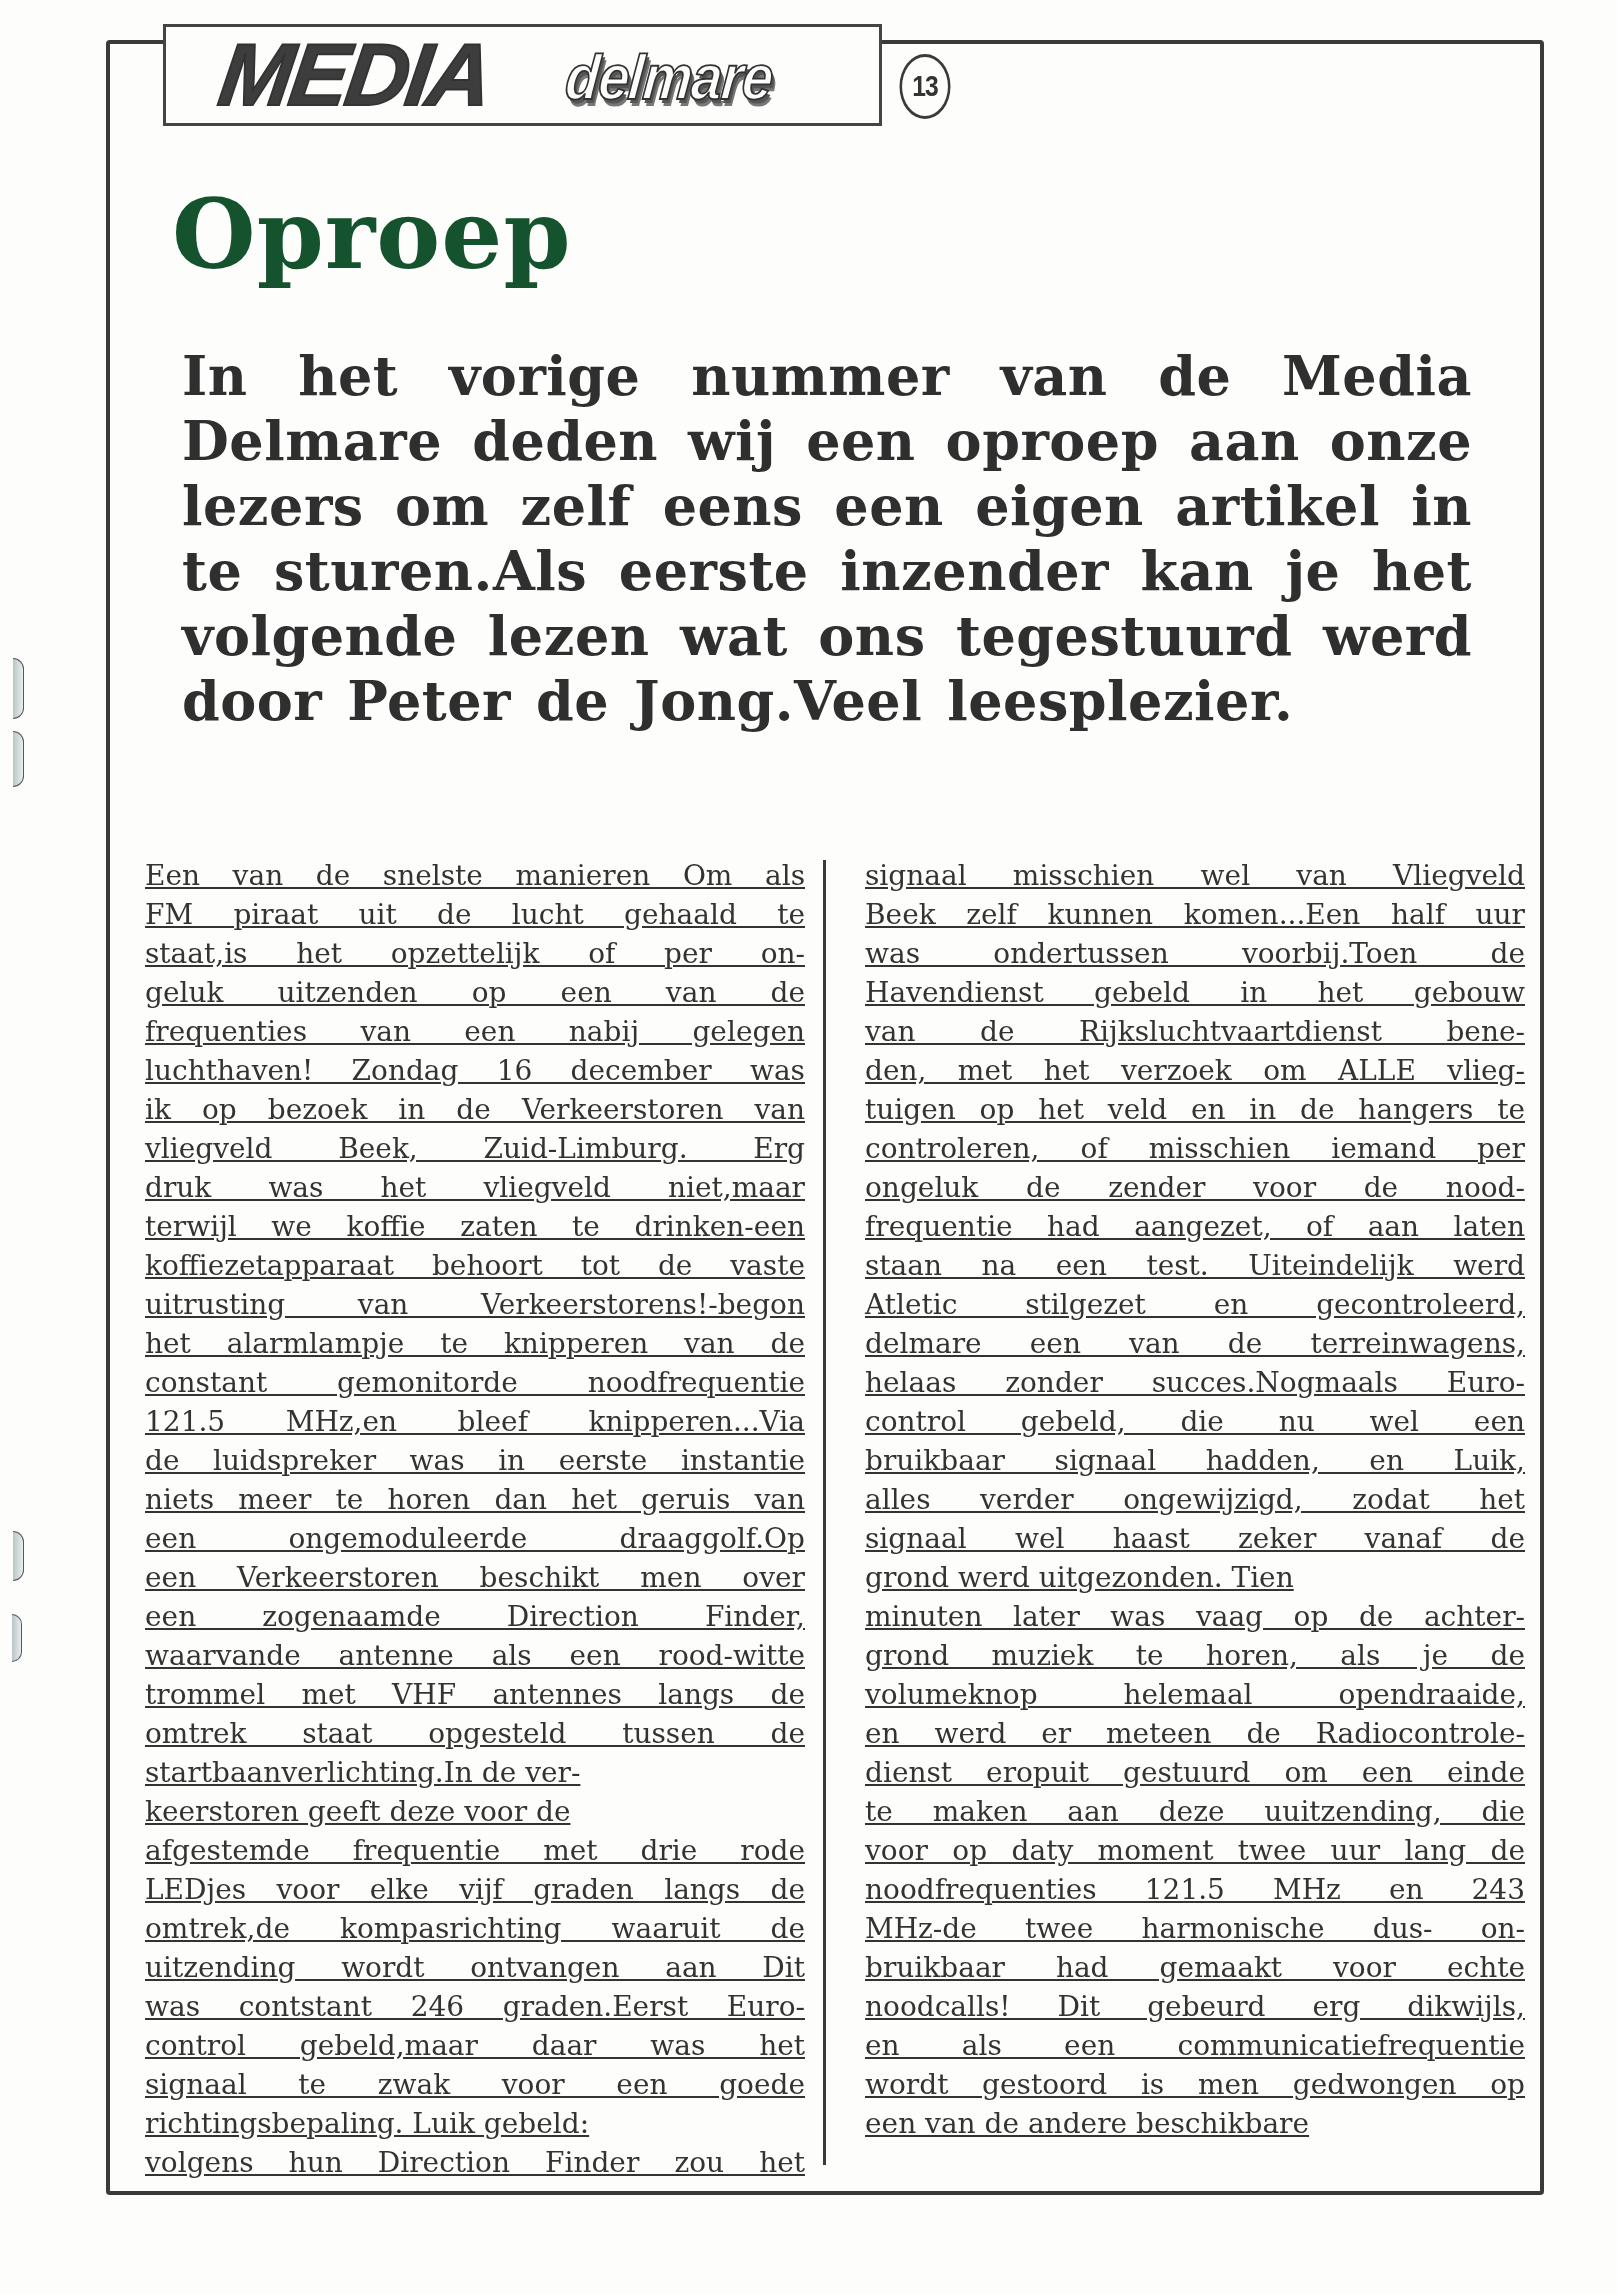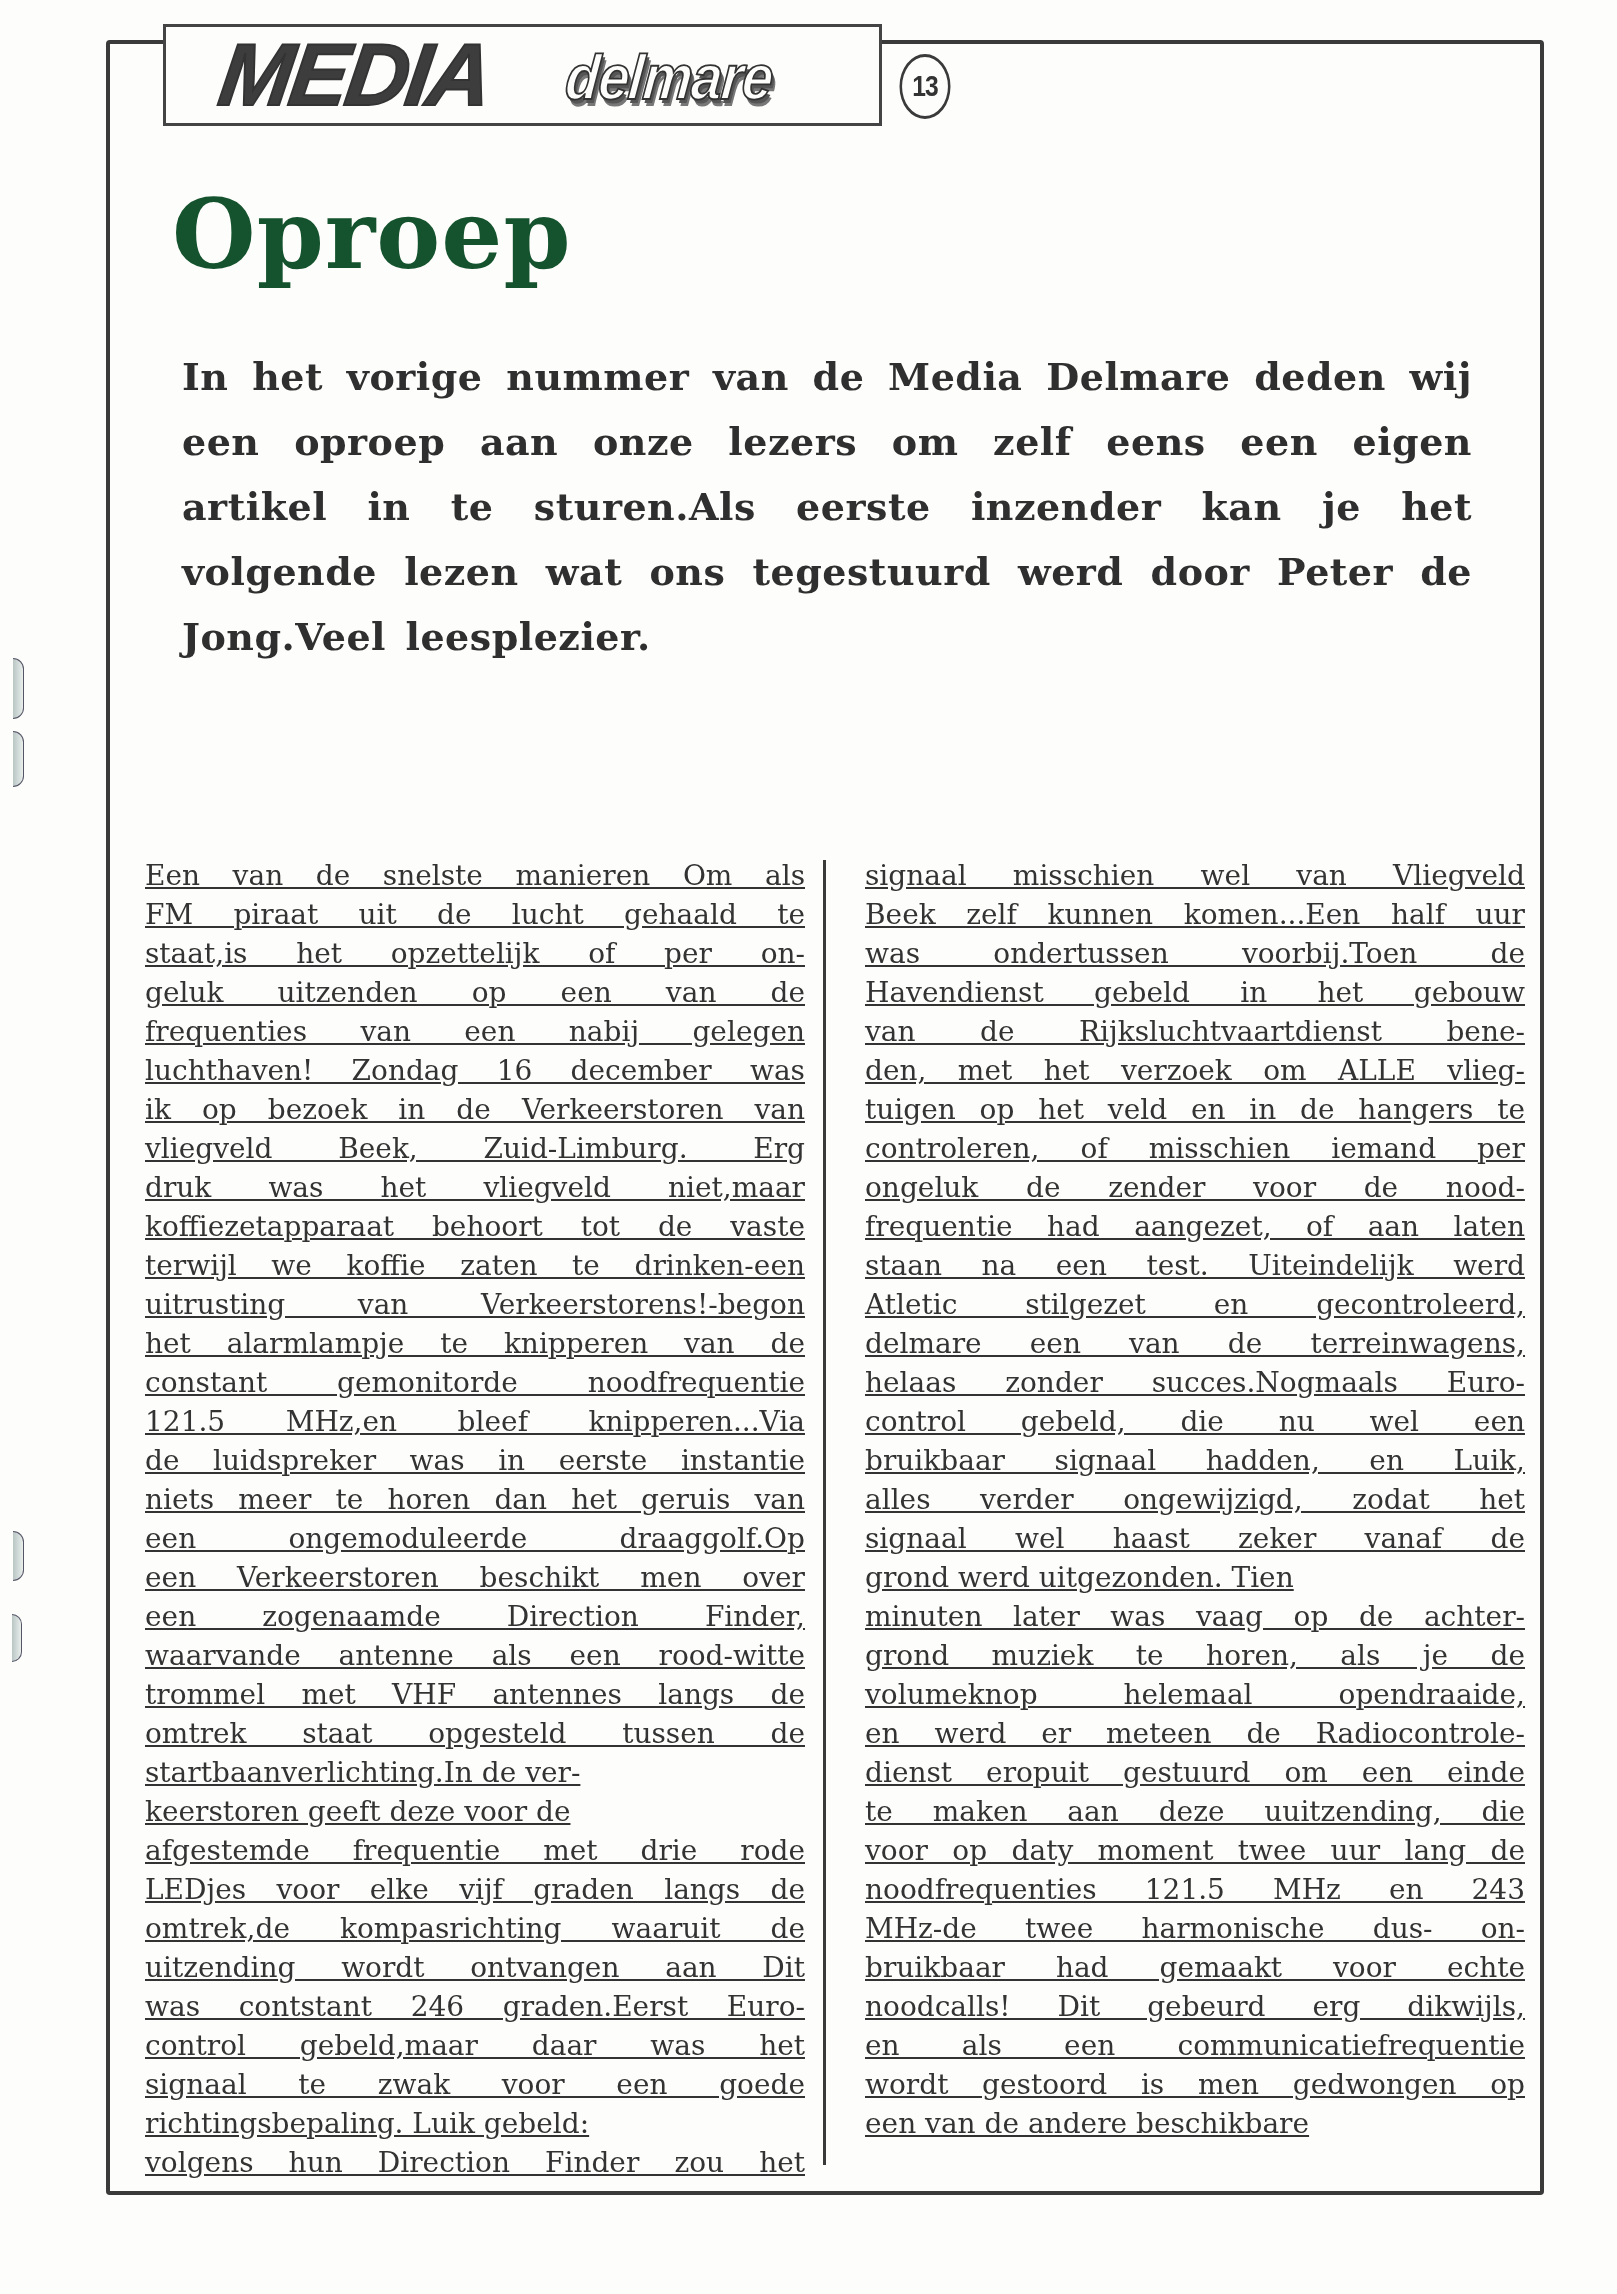--- a/index.html
+++ b/index.html
@@ -43,21 +43,21 @@
   }
   .title {
     position: absolute; left: 172px; top: 177px; margin: 0;
     font-family: "DejaVu Serif", serif; font-weight: 700;
     font-size: 96px; line-height: 115px; color: #14532d;
     letter-spacing: 1px;
   }
   .intro {
     position: absolute; left: 182px; top: 344px; width: 1290px; margin: 0;
     font-family: "DejaVu Serif", serif; font-weight: 700;
-    font-size: 38px; line-height: 65px; color: #2f2f2f;
+    font-size: 54px; line-height: 65px; color: #2f2f2f;
     text-align: justify; text-align-last: left;
     letter-spacing: 0.5px; word-spacing: 5.7px;
   }
   .column {
     position: absolute; top: 856px; width: 660px; margin: 0;
     font-family: "DejaVu Serif", serif;
     font-size: 28px; line-height: 39px; color: #333; text-decoration: underline;
   }
   .column .line { display: block; white-space: nowrap; height: 39px; text-align: justify; text-align-last: justify; }
   .column .line.last { text-align-last: left; }
@@ -95,22 +95,22 @@
 <div class="column col-left" id="col0">
     <span class="line">Een van de snelste manieren Om als</span>
     <span class="line">FM piraat uit de lucht gehaald te</span>
     <span class="line">staat,is het opzettelijk of per on-</span>
     <span class="line">geluk uitzenden op een van de</span>
     <span class="line">frequenties van een nabij gelegen</span>
     <span class="line">luchthaven! Zondag 16 december was</span>
     <span class="line">ik op bezoek in de Verkeerstoren van</span>
     <span class="line">vliegveld Beek, Zuid-Limburg. Erg</span>
     <span class="line">druk was het vliegveld niet,maar</span>
+    <span class="line">terwijl we koffie zaten te drinken-een</span>
     <span class="line">koffiezetapparaat behoort tot de vaste</span>
-    <span class="line">terwijl we koffie zaten te drinken-een</span>
     <span class="line">uitrusting van Verkeerstorens!-begon</span>
     <span class="line">het alarmlampje te knipperen van de</span>
     <span class="line">constant gemonitorde noodfrequentie</span>
     <span class="line">121.5 MHz,en bleef knipperen...Via</span>
     <span class="line">de luidspreker was in eerste instantie</span>
     <span class="line">niets meer te horen dan het geruis van</span>
     <span class="line">een ongemoduleerde draaggolf.Op</span>
     <span class="line">een Verkeerstoren beschikt men over</span>
     <span class="line">een zogenaamde Direction Finder,</span>
     <span class="line">waarvande antenne als een rood-witte</span>

